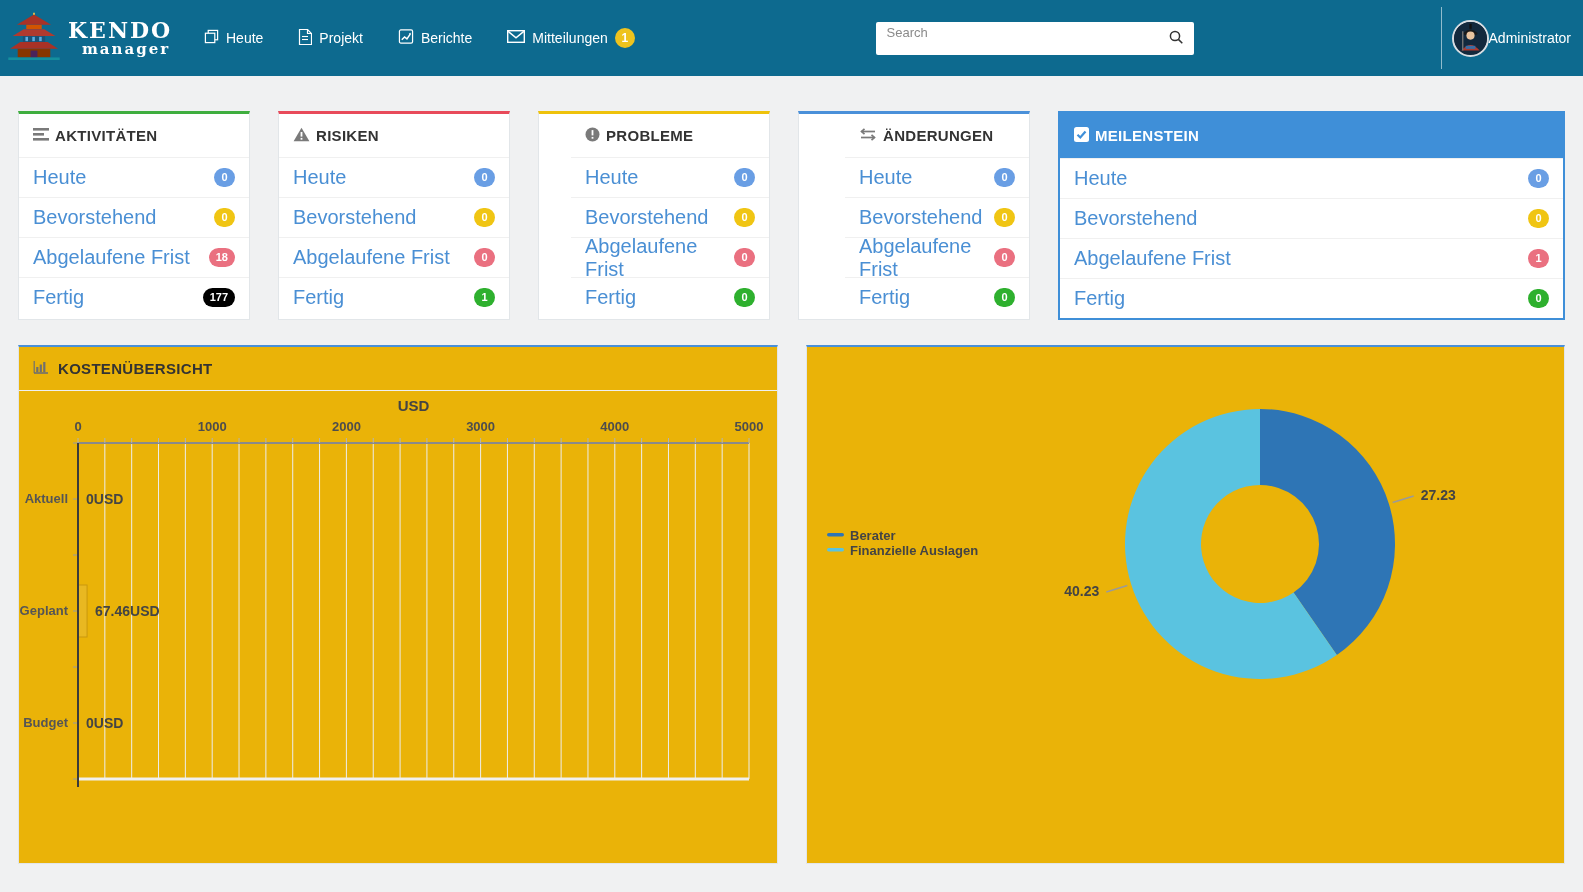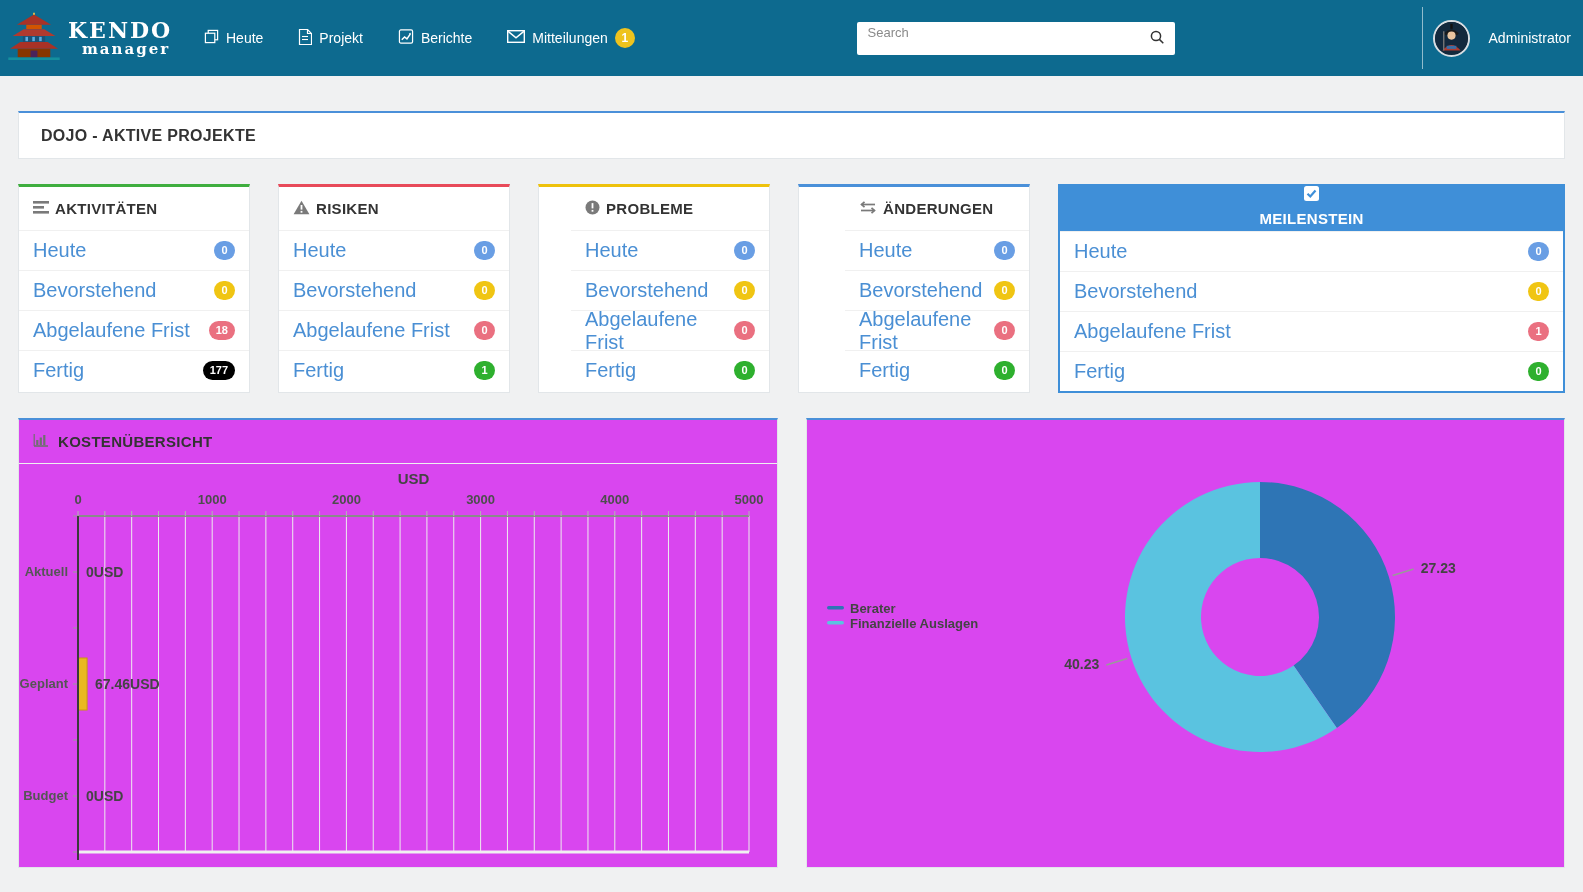--- a/index.html
+++ b/index.html
@@ -40,21 +40,21 @@
     padding: 0 36px 12px 11px; font-size: 13px; color: #333;
     font-family: "Liberation Sans", sans-serif; outline: none; background: #fff;
   }
   .search-input::placeholder { color: #8a8a8a; }
   .search-btn {
     position: absolute; right: 4px; top: 3px; width: 28px; height: 27px;
     background: transparent; border: none; cursor: pointer;
   }
   .user-block {
     margin-left: 247px; height: 62px; border-left: 1px solid rgba(255,255,255,0.55);
-    display: flex; align-items: center; gap: 19px; padding: 0 12px 0 10px; cursor: pointer;
+    display: flex; align-items: center; gap: 0; padding: 0 12px 0 10px; cursor: pointer;
   }
   .avatar {
     width: 37px; height: 37px; border-radius: 50%;
     border: 2px solid #d7dde2; overflow: hidden; background: #13293d;
     display: flex; align-items: center; justify-content: center;
   }
   .user-name { font-size: 14px; color: #fff; }
 
   
   .container { margin: 35px 18px 0 18px; }
@@ -68,35 +68,35 @@
   .card {
     background: #fff; border: 1px solid #e2e6e9; border-top: 3px solid #ccc;
     width: 232px; flex: none;
   }
   .card.wide { flex: 1; }
   .card-header {
     height: 43px; display: flex; align-items: center; gap: 6px;
     padding: 0 14px; font-size: 15px; font-weight: bold; color: #333;
     letter-spacing: 0.3px;
   }
-  .card.wide .card-header { height: 45px; flex-direction: column; }
+  .card.wide .card-header { height: 45px; }
   .card-row {
     display: flex; justify-content: space-between; align-items: center;
     height: 40px; padding: 0 14px; border-top: 1px solid #f0f0f0;
   }
   .row-link { color: #4a8fd4; font-size: 20px; text-decoration: none; cursor: pointer; }
   .badge {
     color: #fff; font-size: 11px; font-weight: bold; line-height: 1;
     border-radius: 10px; padding: 4px 7px; min-width: 21px; text-align: center;
     background: #999;
   }
   .charts-row { display: flex; gap: 28px; }
   .panel {
-    background: #d946ef; border: 1px solid #e2e6e9; border-top: 2px solid #4a90d9;
-    flex: 1; height: 450px; text-align: right;
+    background: #eab308; border: 1px solid #e2e6e9; border-top: 2px solid #4a90d9;
+    flex: 1; height: 519px; text-align: right;
   }
   .panel-header {
     height: 44px; display: flex; align-items: center; gap: 9px;
     padding: 0 14px; font-size: 15px; font-weight: bold; color: #333;
     letter-spacing: 0.3px; border-bottom: 1px solid #eef0f1;
   }
   .chart-body { width: 100%; height: 427px; font-weight: bold; }
   .chart-body svg { display: block; }
   svg text { font-family: "Liberation Sans", sans-serif; }
 </style>
@@ -193,23 +193,20 @@
         <rect x="12" y="25" width="10" height="3.2" fill="#3a6ea5"></rect>
         <line x1="9" y1="10" x2="9" y2="30" stroke="#777" stroke-width="1.4"></line>
       </svg>
     </span>
     <span class="user-name">Administrator</span>
   </div>
 </header>
 
 <main class="container">
 
-  <div class="title-panel">
-    <span>DOJO - AKTIVE PROJEKTE</span>
-  </div>
 
   <div class="cards-row">
 
     <section class="card" style="border-top-color: rgb(63, 174, 63);">
       <div class="card-header">
         <span>
           <svg width="16" height="13" viewBox="0 0 16 13">
             <g fill="#7a7a7a">
               <rect y="0" width="16" height="2.6"></rect>
                 <rect y="5" width="11" height="2.6"></rect>

